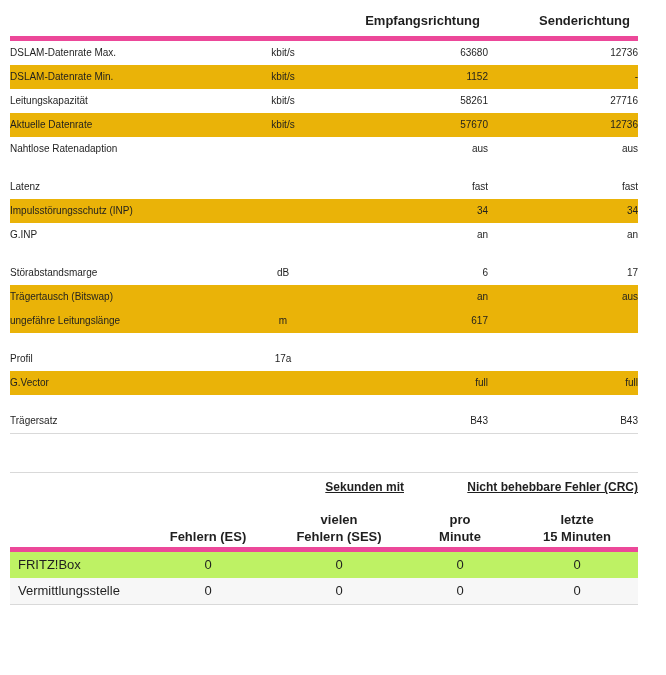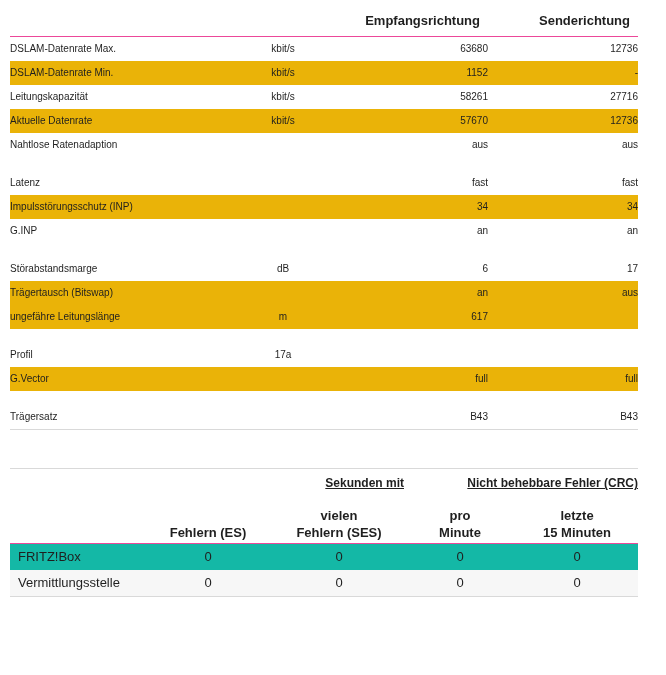--- a/index.html
+++ b/index.html
@@ -131,24 +131,24 @@
     height: 26px;
     line-height: 26px;
     font-size: 13px;
     text-align: center;
   }
   table.err tr.datarow td.e-name {
     text-align: left;
     padding-left: 8px;
   }
   table.err tr.datarow.alt td { background: #f7f7f7; }
-  table.err tr.datarow.plain td { background: #14b8a6; }
+  table.err tr.datarow.plain td { background: #bef264; }
 
   .hdr-sep {
-    border-bottom: 1px solid #ec4899;
+    border-bottom: 5px solid #ec4899;
   }
   .twoline-inner { display: block; }
 </style>
 </head>
 <body>
 
 <div class="page">
 
   <table class="dsl">
     <colgroup>

